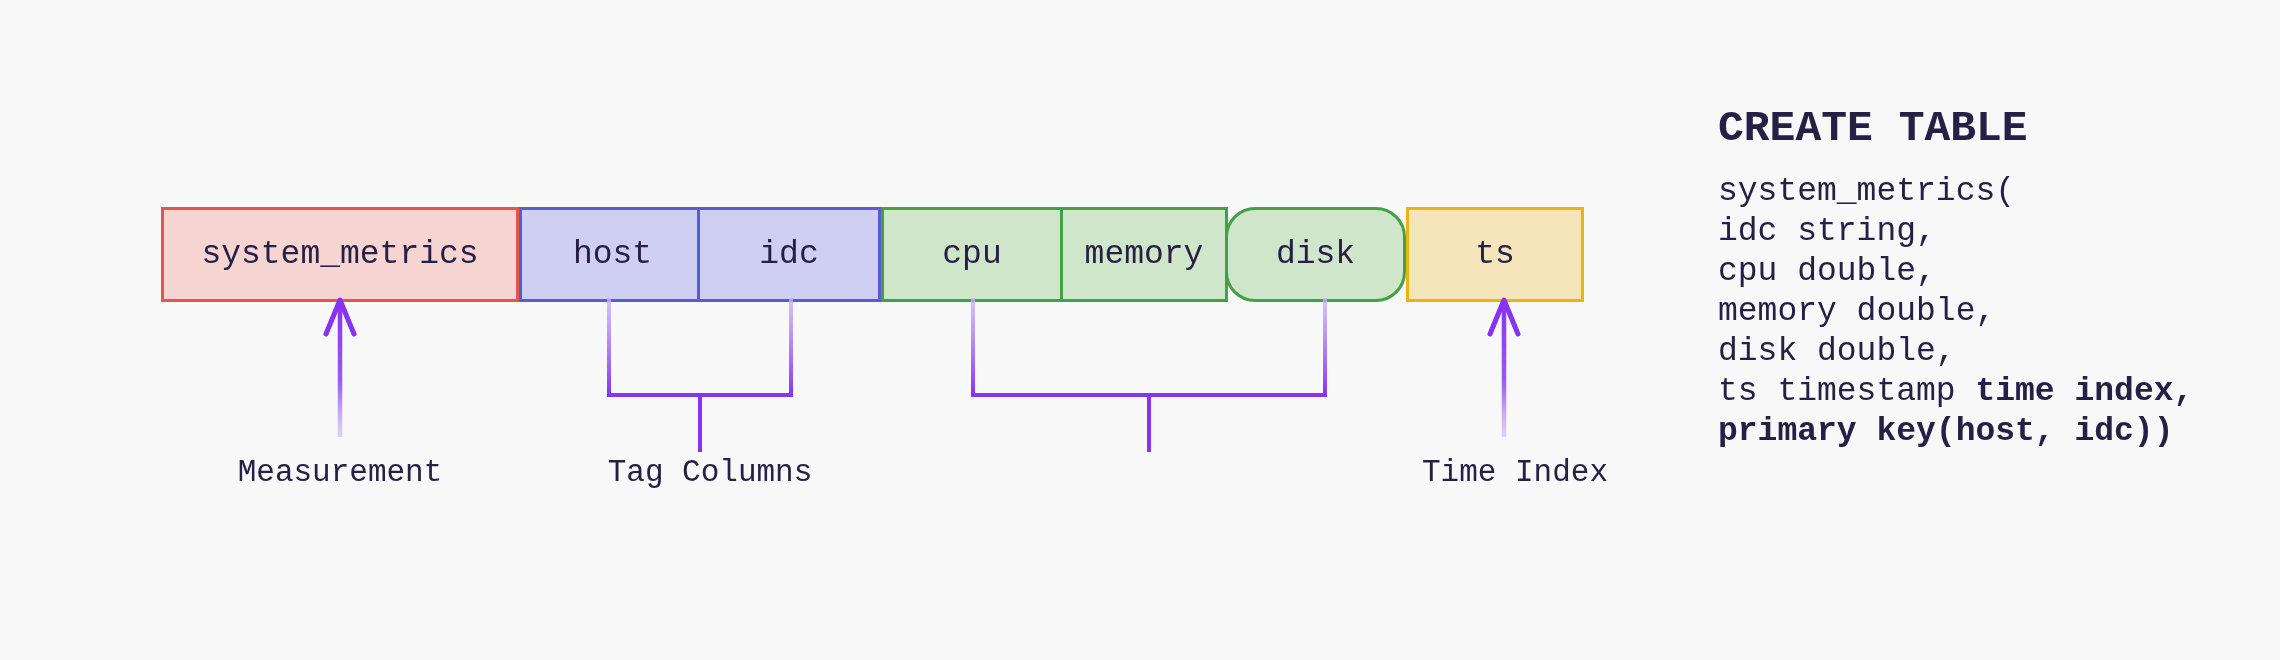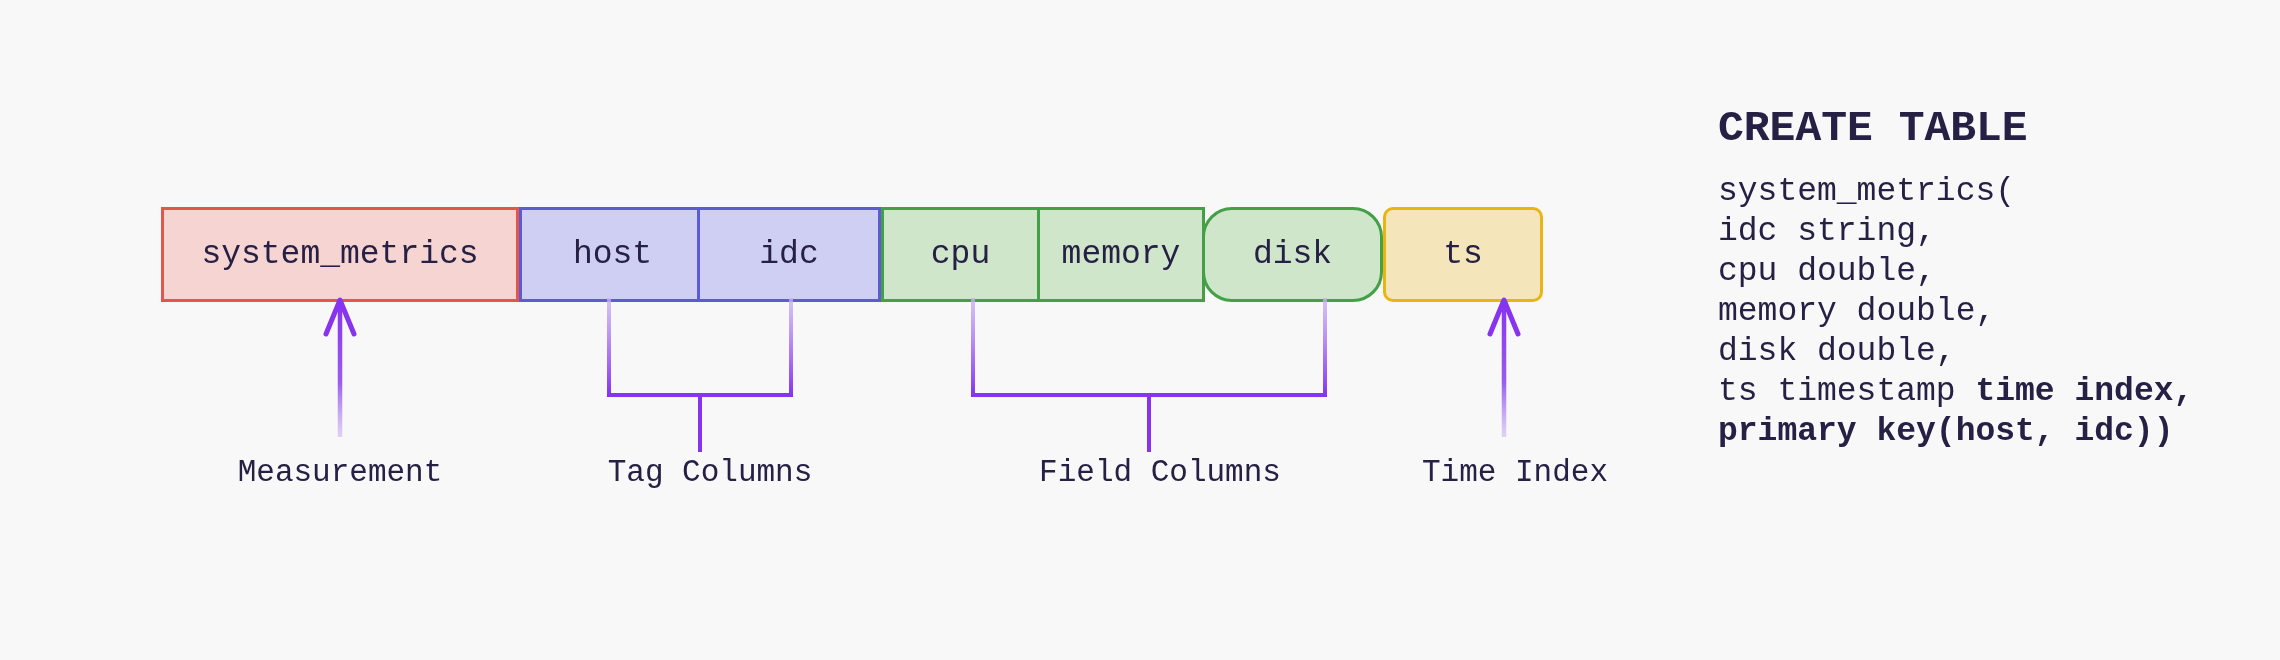--- a/index.html
+++ b/index.html
@@ -36,24 +36,24 @@
   .g-measurement { background: #f6d4d1; border-color: #e2574c; }
   .g-tag         { background: #cfcff4; border-color: #5b5bd6; }
   .g-field       { background: #cfe6cb; border-color: #43a047; }
   .g-time        { background: #f4e5bb; border-color: #eab512; }
   
   .g-tag + .g-tag, .g-field + .g-field { margin-left: -3px; }
 
   .w-sm   { width: 358px; }
   .w-host { width: 181px; padding-left: 6px; }
   .w-idc  { width: 184px; }
-  .w-cpu  { width: 159px; text-align: right; }
+  .w-cpu  { width: 182px; text-align: right; }
   .w-mem  { width: 168px; }
   .w-disk { width: 181px; border-radius: 30px; }
-  .w-ts   { width: 160px; border-radius: 10px; }
+  .w-ts   { width: 178px; }
 
   
   #connectors {
     position: absolute;
     left: 0; top: 0;
     width: 2280px; height: 660px;
     pointer-events: none;
   }
 
   
@@ -132,21 +132,20 @@
     </g>
 
     <g>
       <path d="M1504 302 V437" stroke="url(#arrowGrad)" stroke-width="4.5" fill="none"></path>
       <path d="M1490 334 L1504 300 L1518 334" stroke="#8733f0" stroke-width="5" fill="none" stroke-linecap="round" stroke-linejoin="round"></path>
     </g>
   </svg>
 
   <div class="ann ann-measurement">Measurement</div>
   <div class="ann ann-tag">Tag Columns</div>
-  <div class="ann ann-field">Field Columns</div>
   <div class="ann ann-time">Time Index</div>
 
   <div class="sql-title">CREATE TABLE</div>
 
   <div class="sql-code">
     <div class="sql-line"><span>system_metrics(</span><span class="b"></span></div>
     <div class="sql-line"><span>idc string,</span><span class="b"></span></div>
     <div class="sql-line"><span>cpu double,</span><span class="b"></span></div>
     <div class="sql-line"><span>memory double,</span><span class="b"></span></div>
     <div class="sql-line"><span>disk double,</span><span class="b"></span></div>

